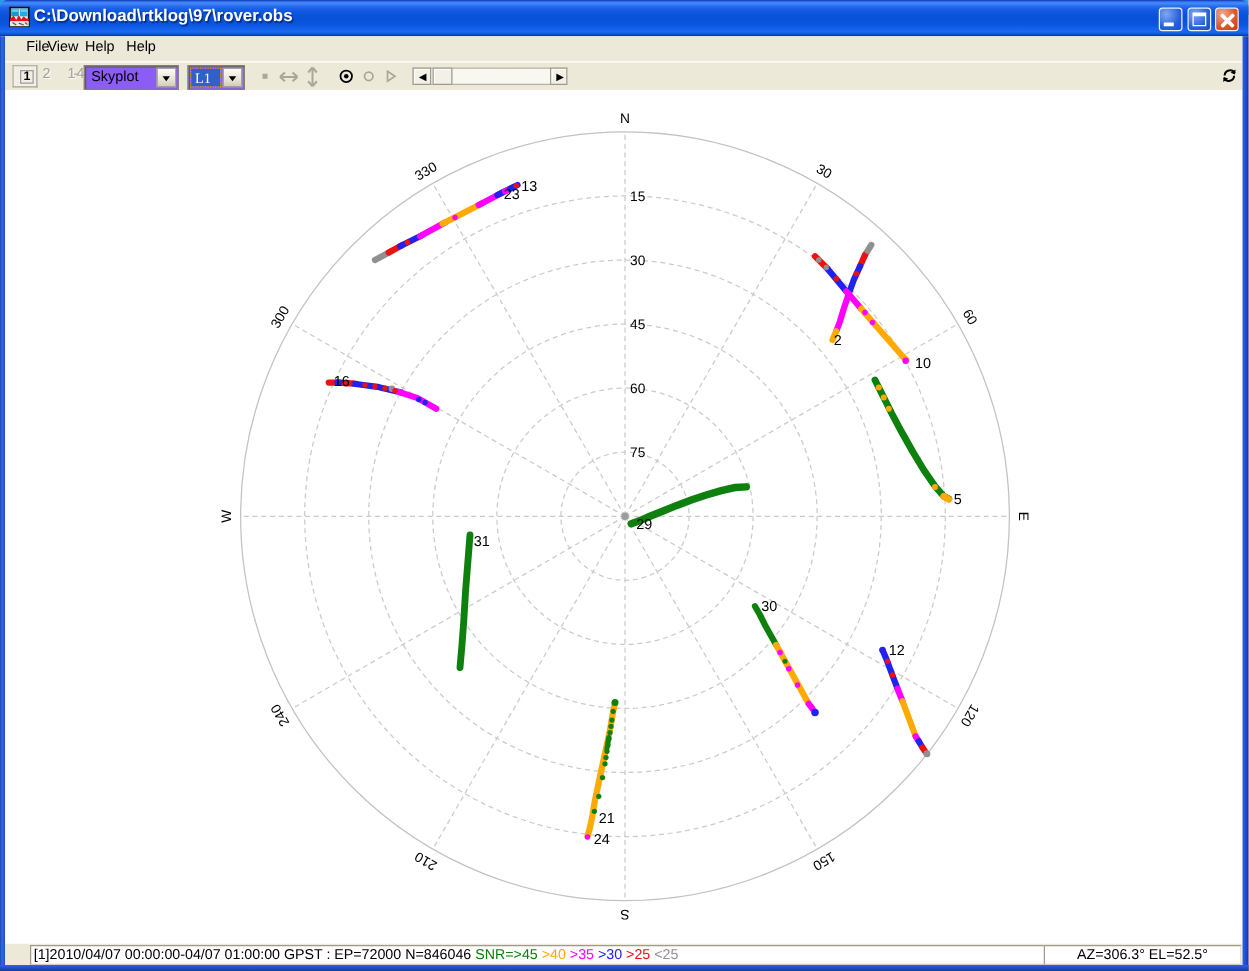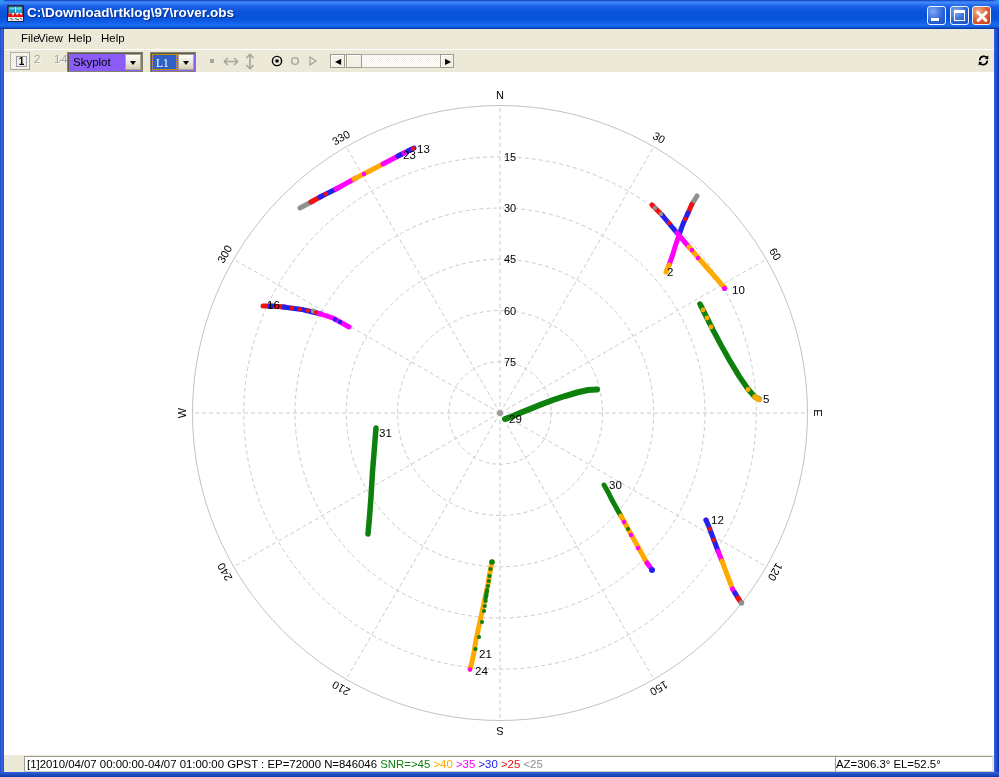--- a/index.html
+++ b/index.html
@@ -50,21 +50,21 @@
 .scb { position:absolute; top:4px; height:14px; border:1px solid #9d9b8e; background:#f3f0e5; box-shadow:inset 1px 1px 0 #fff; }
 .scb i { position:absolute; top:1.5px; font-style:normal; font-size:8px; color:#000; }
 .sctrack { position:absolute; left:326px; top:4px; width:124px; height:14px; background:#f4f2e8;
   background-image:linear-gradient(45deg,#fff 25%,transparent 25%,transparent 75%,#fff 75%),linear-gradient(45deg,#fff 25%,transparent 25%,transparent 75%,#fff 75%);
   background-size:2px 2px; background-position:0 0,1px 1px; border:1px solid #b5b3a4; border-right:none; }
 
 .status { position:absolute; left:4px; top:755px; width:990px; height:17px; background:#ece9d8; }
 .sp { position:absolute; top:1px; height:16px; background:#fff; border:1px solid;
   border-color:#9d9b8d #e4e2d4 #cfcdc0 #9d9b8d; font-size:11.4px; line-height:14px; white-space:pre; }
 .sp1 { left:1px; width:829px; padding-left:2px;margin-left:19px; }
-.sp2 { left:831px; width:158px; }
+.sp2 { left:831px; width:158px; text-align:center; }
 
 .lbl { font-family:"Liberation Sans",sans-serif; font-size:11px; fill:#000; }
 .slbl { font-family:"Liberation Sans",sans-serif; font-size:11.5px; fill:#000; }
 .client { position:absolute; left:4px; top:72px; width:990px; height:683px; background:#fff; }
 .icn { position:absolute; }
 </style></head>
 <body>
 <div class="win">
  <div class="client"></div>
  <svg width="990" height="683" style="position:absolute;left:4px;top:72px;">

